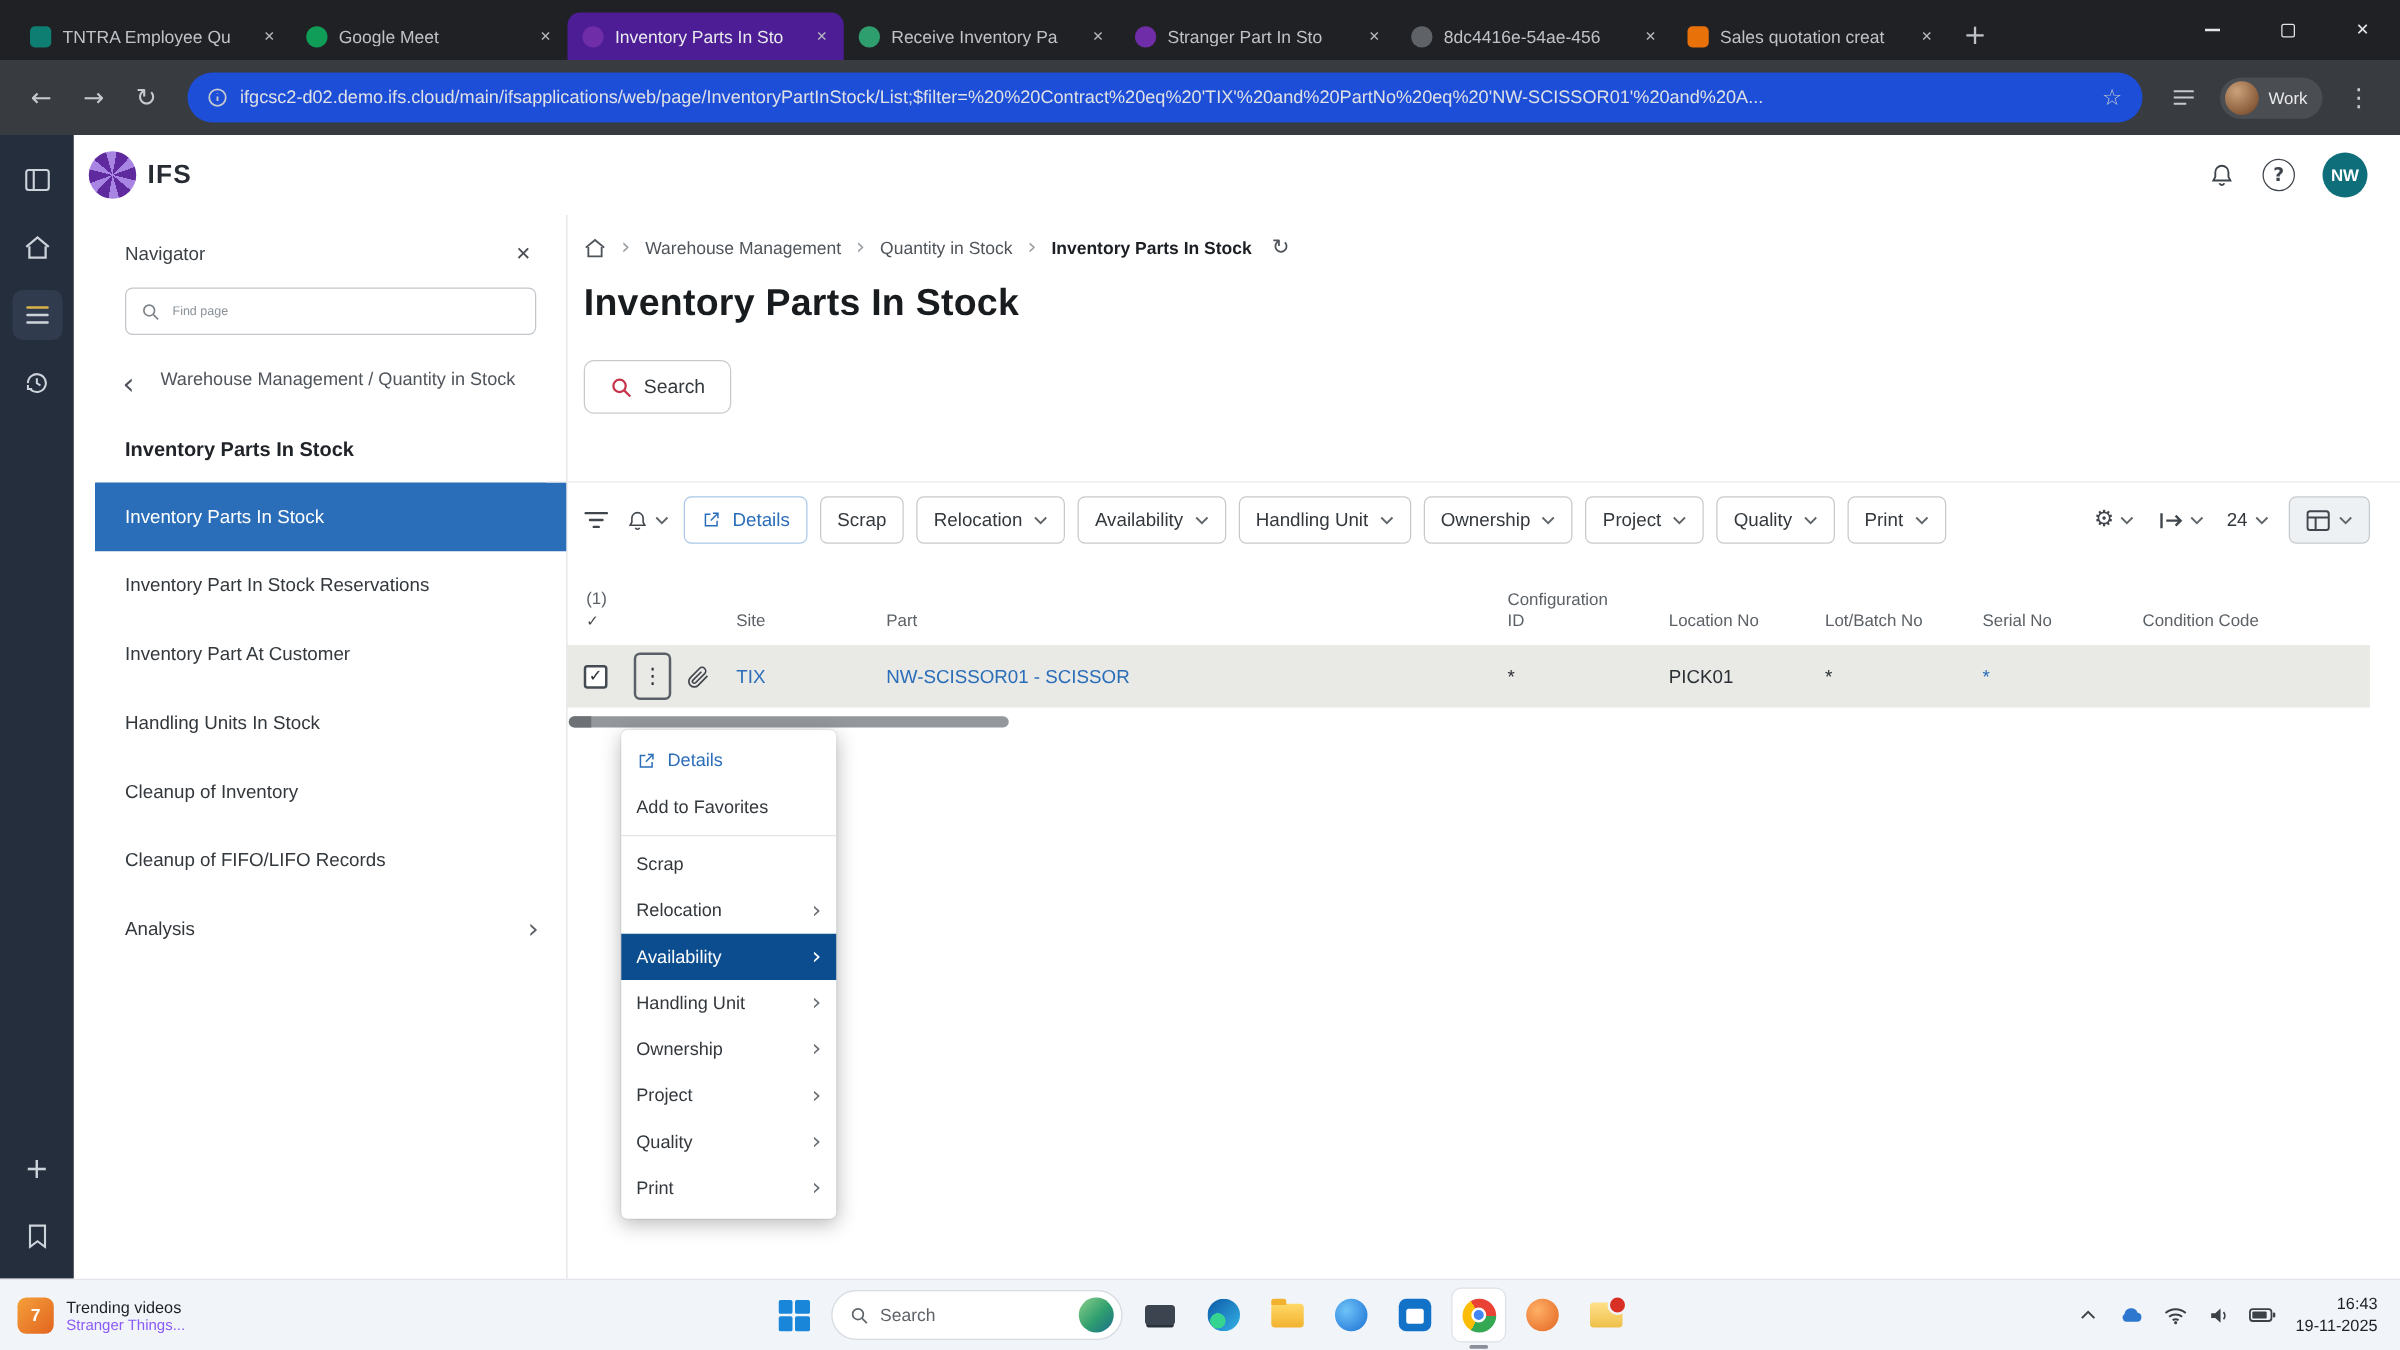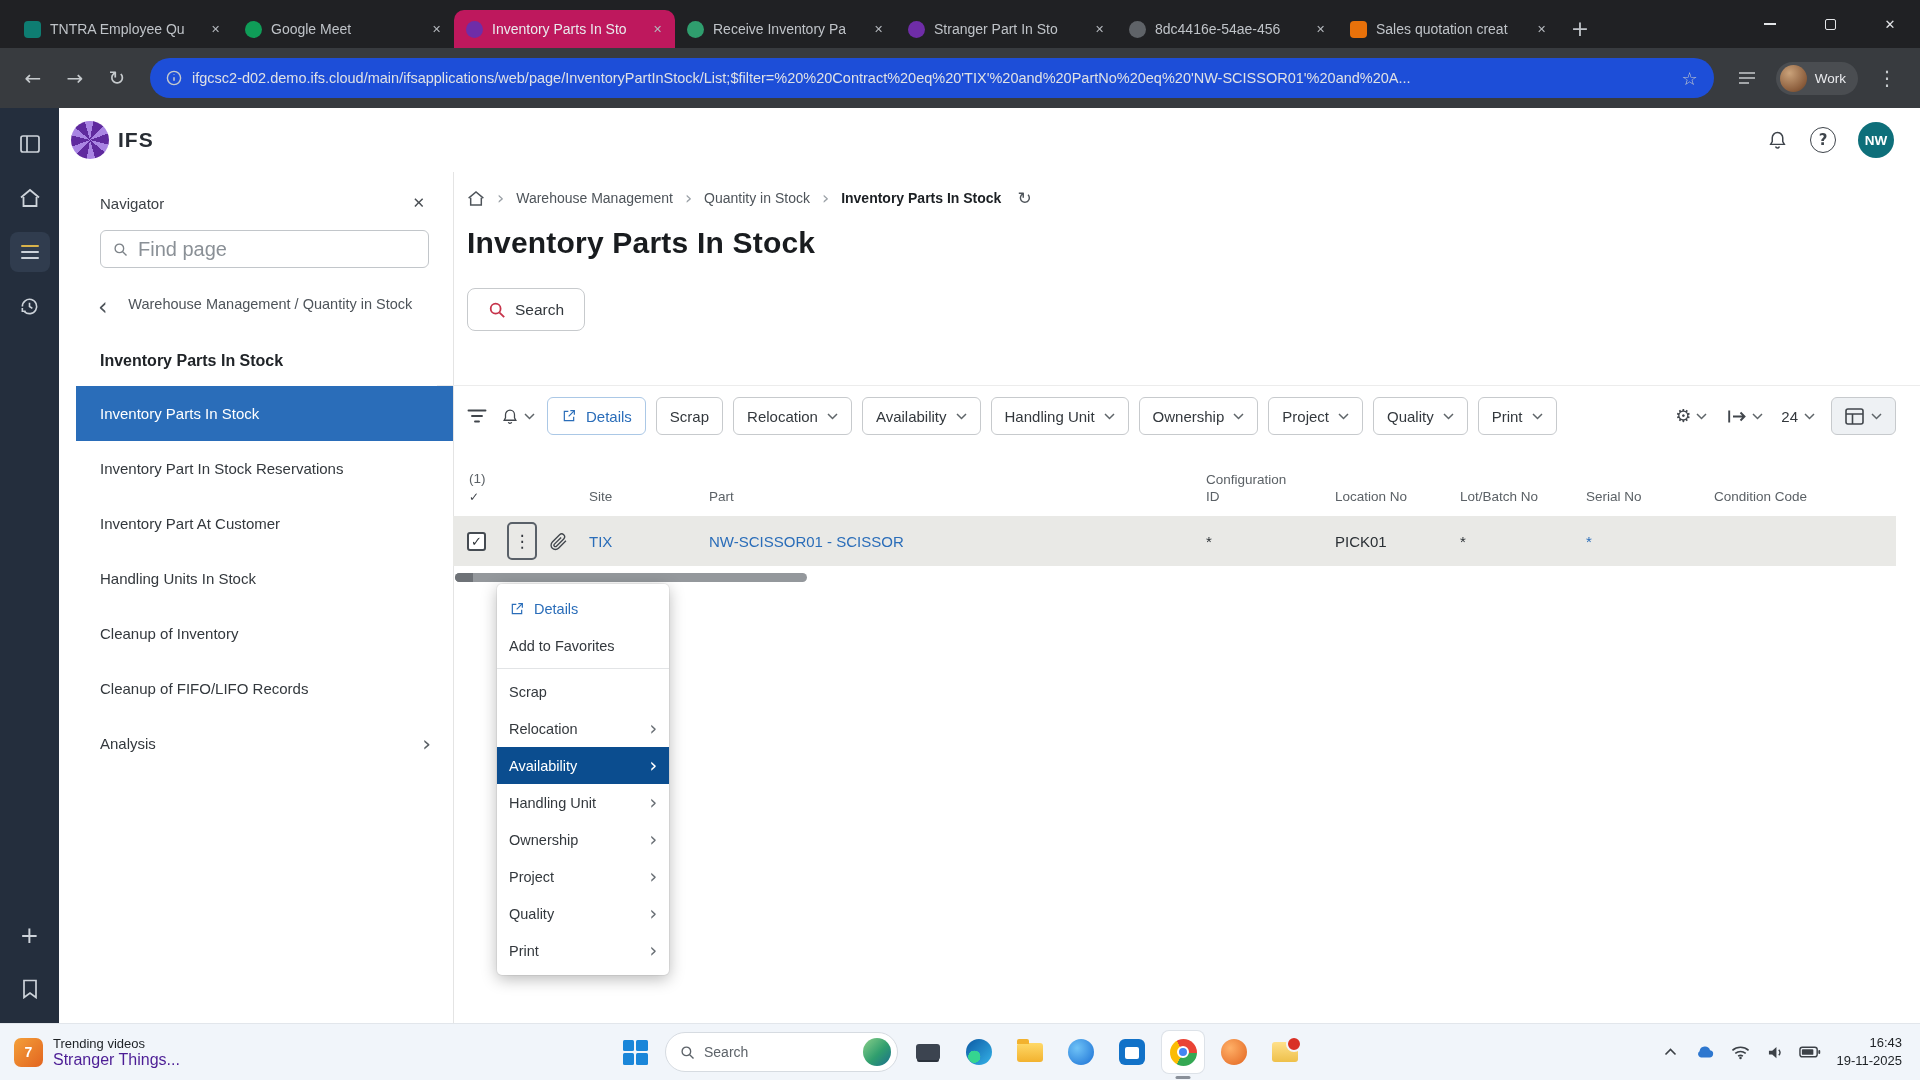--- a/index.html
+++ b/index.html
@@ -7,21 +7,21 @@
 body{font-family:"Liberation Sans",sans-serif;background:#fff;overflow:hidden;position:relative;font-size:15px;color:#24282c}
 button{font-family:inherit;border:none;background:none;cursor:default}
 input{font-family:inherit}
 svg{display:block}
 .glyph{font-family:"DejaVu Sans","Liberation Sans",sans-serif}
 
 
 .chrome{position:absolute;top:0;left:0;right:0;height:108px;background:#202124}
 .tabbar{height:48px;display:flex;align-items:flex-end;padding-left:12px;position:relative}
 .tab{width:221px;height:38px;border-radius:10px 10px 0 0;display:flex;align-items:center;gap:9px;padding:0 8px 0 12px;color:#bfc3c8;font-size:14px;min-width:0}
-.tab.active{background:#be185d;color:#e9eaed}
+.tab.active{background:#4c1d95;color:#e9eaed}
 .favicon{width:17px;height:17px;border-radius:50%;flex:none}
 .tab-label{flex:1;white-space:nowrap;overflow:hidden;min-width:0}
 .tab-close{flex:none;width:19px;height:19px;border-radius:50%;font-size:11px;display:flex;align-items:center;justify-content:center;color:#b4b8bd}
 .newtab{width:34px;height:34px;margin:0 0 3px 4px;display:flex;align-items:center;justify-content:center;color:#bfc3c8;font-size:22px}
 .wincontrols{position:absolute;right:0;top:0;height:48px;display:flex}
 .winbtn{width:60px;display:flex;align-items:center;justify-content:center;color:#e3e5e8;font-size:13px}
 .winbtn .bar{width:12px;height:1.6px;background:#e3e5e8}
 .winbtn .box{width:11px;height:11px;border:1.4px solid #e3e5e8;border-radius:2px}
 .navbar{height:60px;background:#383b3f;display:flex;align-items:center;padding:0 14px;gap:4px}
 .navicon{width:38px;height:38px;display:flex;align-items:center;justify-content:center;color:#c6cacd;font-size:20px}
@@ -46,21 +46,21 @@
 .brand-text{font-size:21px;font-weight:bold;letter-spacing:1px;color:#272c33}
 .ah-right{margin-left:auto;display:flex;align-items:center;gap:22px}
 .help-circle{width:26px;height:26px;border-radius:50%;border:1.8px solid #3e444b;color:#3e444b;display:flex;align-items:center;justify-content:center;font-size:15px;font-weight:bold}
 .avatar{width:36px;height:36px;border-radius:50%;background:#0e6f7a;color:#fff;display:flex;align-items:center;justify-content:center;font-size:13.5px;font-weight:bold}
 
 
 .navigator{position:absolute;left:76px;top:64px;bottom:0;width:378px;border-right:1px solid #e4e4e4;background:#fff}
 .nav-head{display:flex;align-items:center;justify-content:space-between;padding:22px 28px 12px 24px;color:#3d4247;font-size:15px}
 .nav-close{font-size:15px;color:#4a4f54}
 .nav-search{height:38px;margin:6px 24px 16px;border:1px solid #c2c6ca;border-radius:6px;display:flex;align-items:center;gap:10px;padding:0 12px;color:#7c8288}
-.nav-search input{flex:1;border:0;outline:0;font-size:20px;color:#33383d;min-width:0}
+.nav-search input{flex:1;border:0;outline:0;font-size:10px;color:#33383d;min-width:0}
 .nav-search input::placeholder{color:#8a9096}
 .nav-context{display:flex;align-items:flex-start;gap:2px;padding:10px 18px 6px 12px;color:#4e545a;font-size:14.5px}
 .nav-back{font-size:24px;line-height:18px;color:#4e545a;padding:4px 10px}
 .ctx-text{flex:1;text-align:center;line-height:1.4;padding-right:14px}
 .nav-section{font-weight:bold;color:#202428;font-size:16px;padding:26px 24px 16px}
 .nav-item{height:55px;display:flex;align-items:center;justify-content:space-between;padding:0 22px 0 24px;font-size:15px;color:#33383d}
 .nav-item.selected{background:#2a6db9;color:#fff}
 .nav-item .glyph{font-size:22px;color:#5a6065;line-height:1}
 
 
@@ -108,21 +108,21 @@
 .cm-item.active{background:#0b4d8f;color:#fff}
 .cm-item.active .sub{color:#fff}
 .cm-div{height:1px;background:#e2e4e6;margin:4px 0}
 .ext{color:#2a6db9}
 
 
 .taskbar{position:absolute;left:0;right:0;bottom:0;height:57px;background:#f1f5fa;border-top:1px solid #e2e6eb;display:flex;align-items:center;z-index:40}
 .tk-widget{display:flex;align-items:center;gap:10px;padding:0 14px;height:100%}
 .wicon{width:29px;height:29px;border-radius:7px;background:linear-gradient(135deg,#f4a03a,#e2641f);color:#fff;font-weight:bold;font-size:14px;display:flex;align-items:center;justify-content:center}
 .wt1{font-size:13px;color:#1d2125}
-.wt2{font-size:16px;color:#4c1d95}
+.wt2{font-size:12px;color:#8b5cf6}
 .tk-center{position:absolute;left:50%;transform:translateX(-50%);display:flex;align-items:center;gap:9px;height:100%}
 .winlogo{width:25px;height:25px;display:grid;grid-template-columns:1fr 1fr;gap:2.5px}
 .winlogo i{background:#1a86d9;border-radius:1.5px}
 .tk-icon{width:42px;height:42px;border-radius:7px;display:flex;align-items:center;justify-content:center;position:relative;flex:none}
 .tk-icon.active{background:#fff;box-shadow:0 0 0 1px #dde2e8}
 .tk-icon.active::after{content:"";position:absolute;bottom:-6px;left:50%;transform:translateX(-50%);width:15px;height:3px;border-radius:2px;background:#8a9099}
 .search-pill{height:40px;width:233px;background:#fff;border:1px solid #d6dbe1;border-radius:20px;display:flex;align-items:center;gap:9px;padding:0 6px 0 14px;color:#5d6369;font-size:14px}
 .search-pill .mini{margin-left:auto;width:28px;height:28px;border-radius:50%;background:linear-gradient(135deg,#8bd08a,#2f9e6e 55%,#1b6e8e)}
 .i-mon{width:24px;height:16px;background:#3c4450;border-radius:3px;box-shadow:0 3px 0 -1px #2b323c}
 .i-edge{width:26px;height:26px;border-radius:50%;background:radial-gradient(circle at 32% 68%,#35d490 0 24%,transparent 25%),linear-gradient(135deg,#0c59a4,#35b3e8)}

